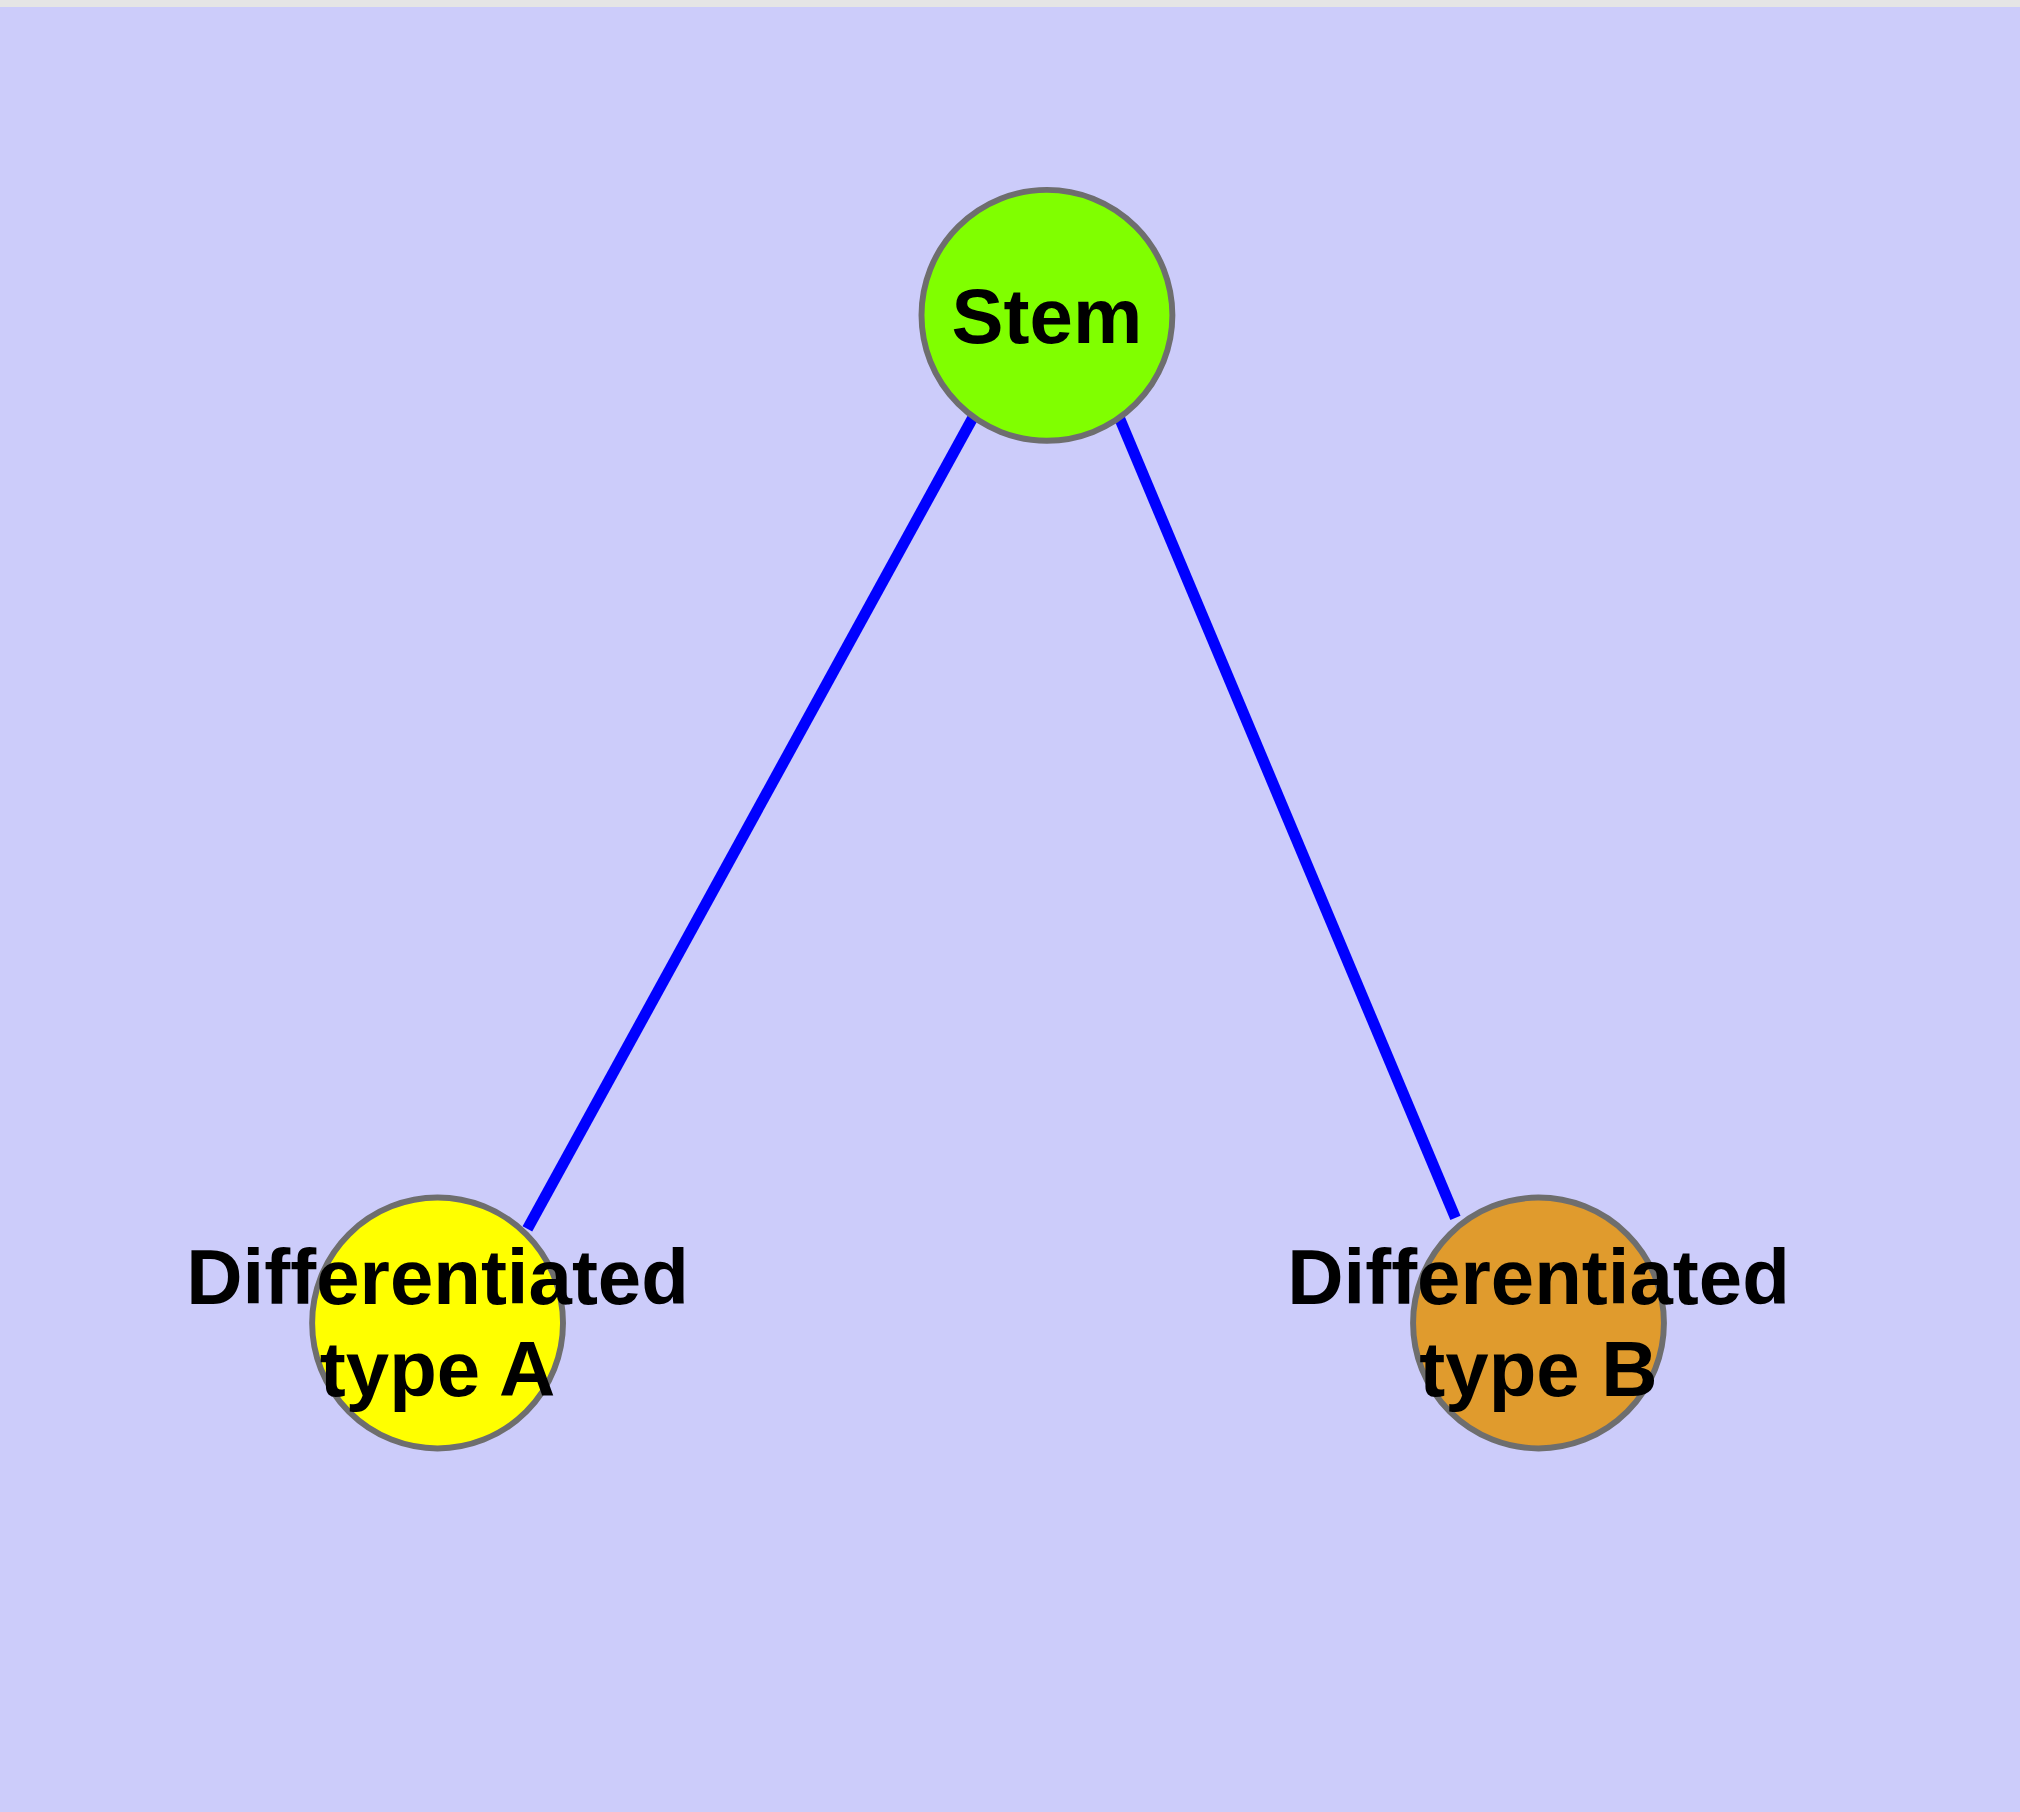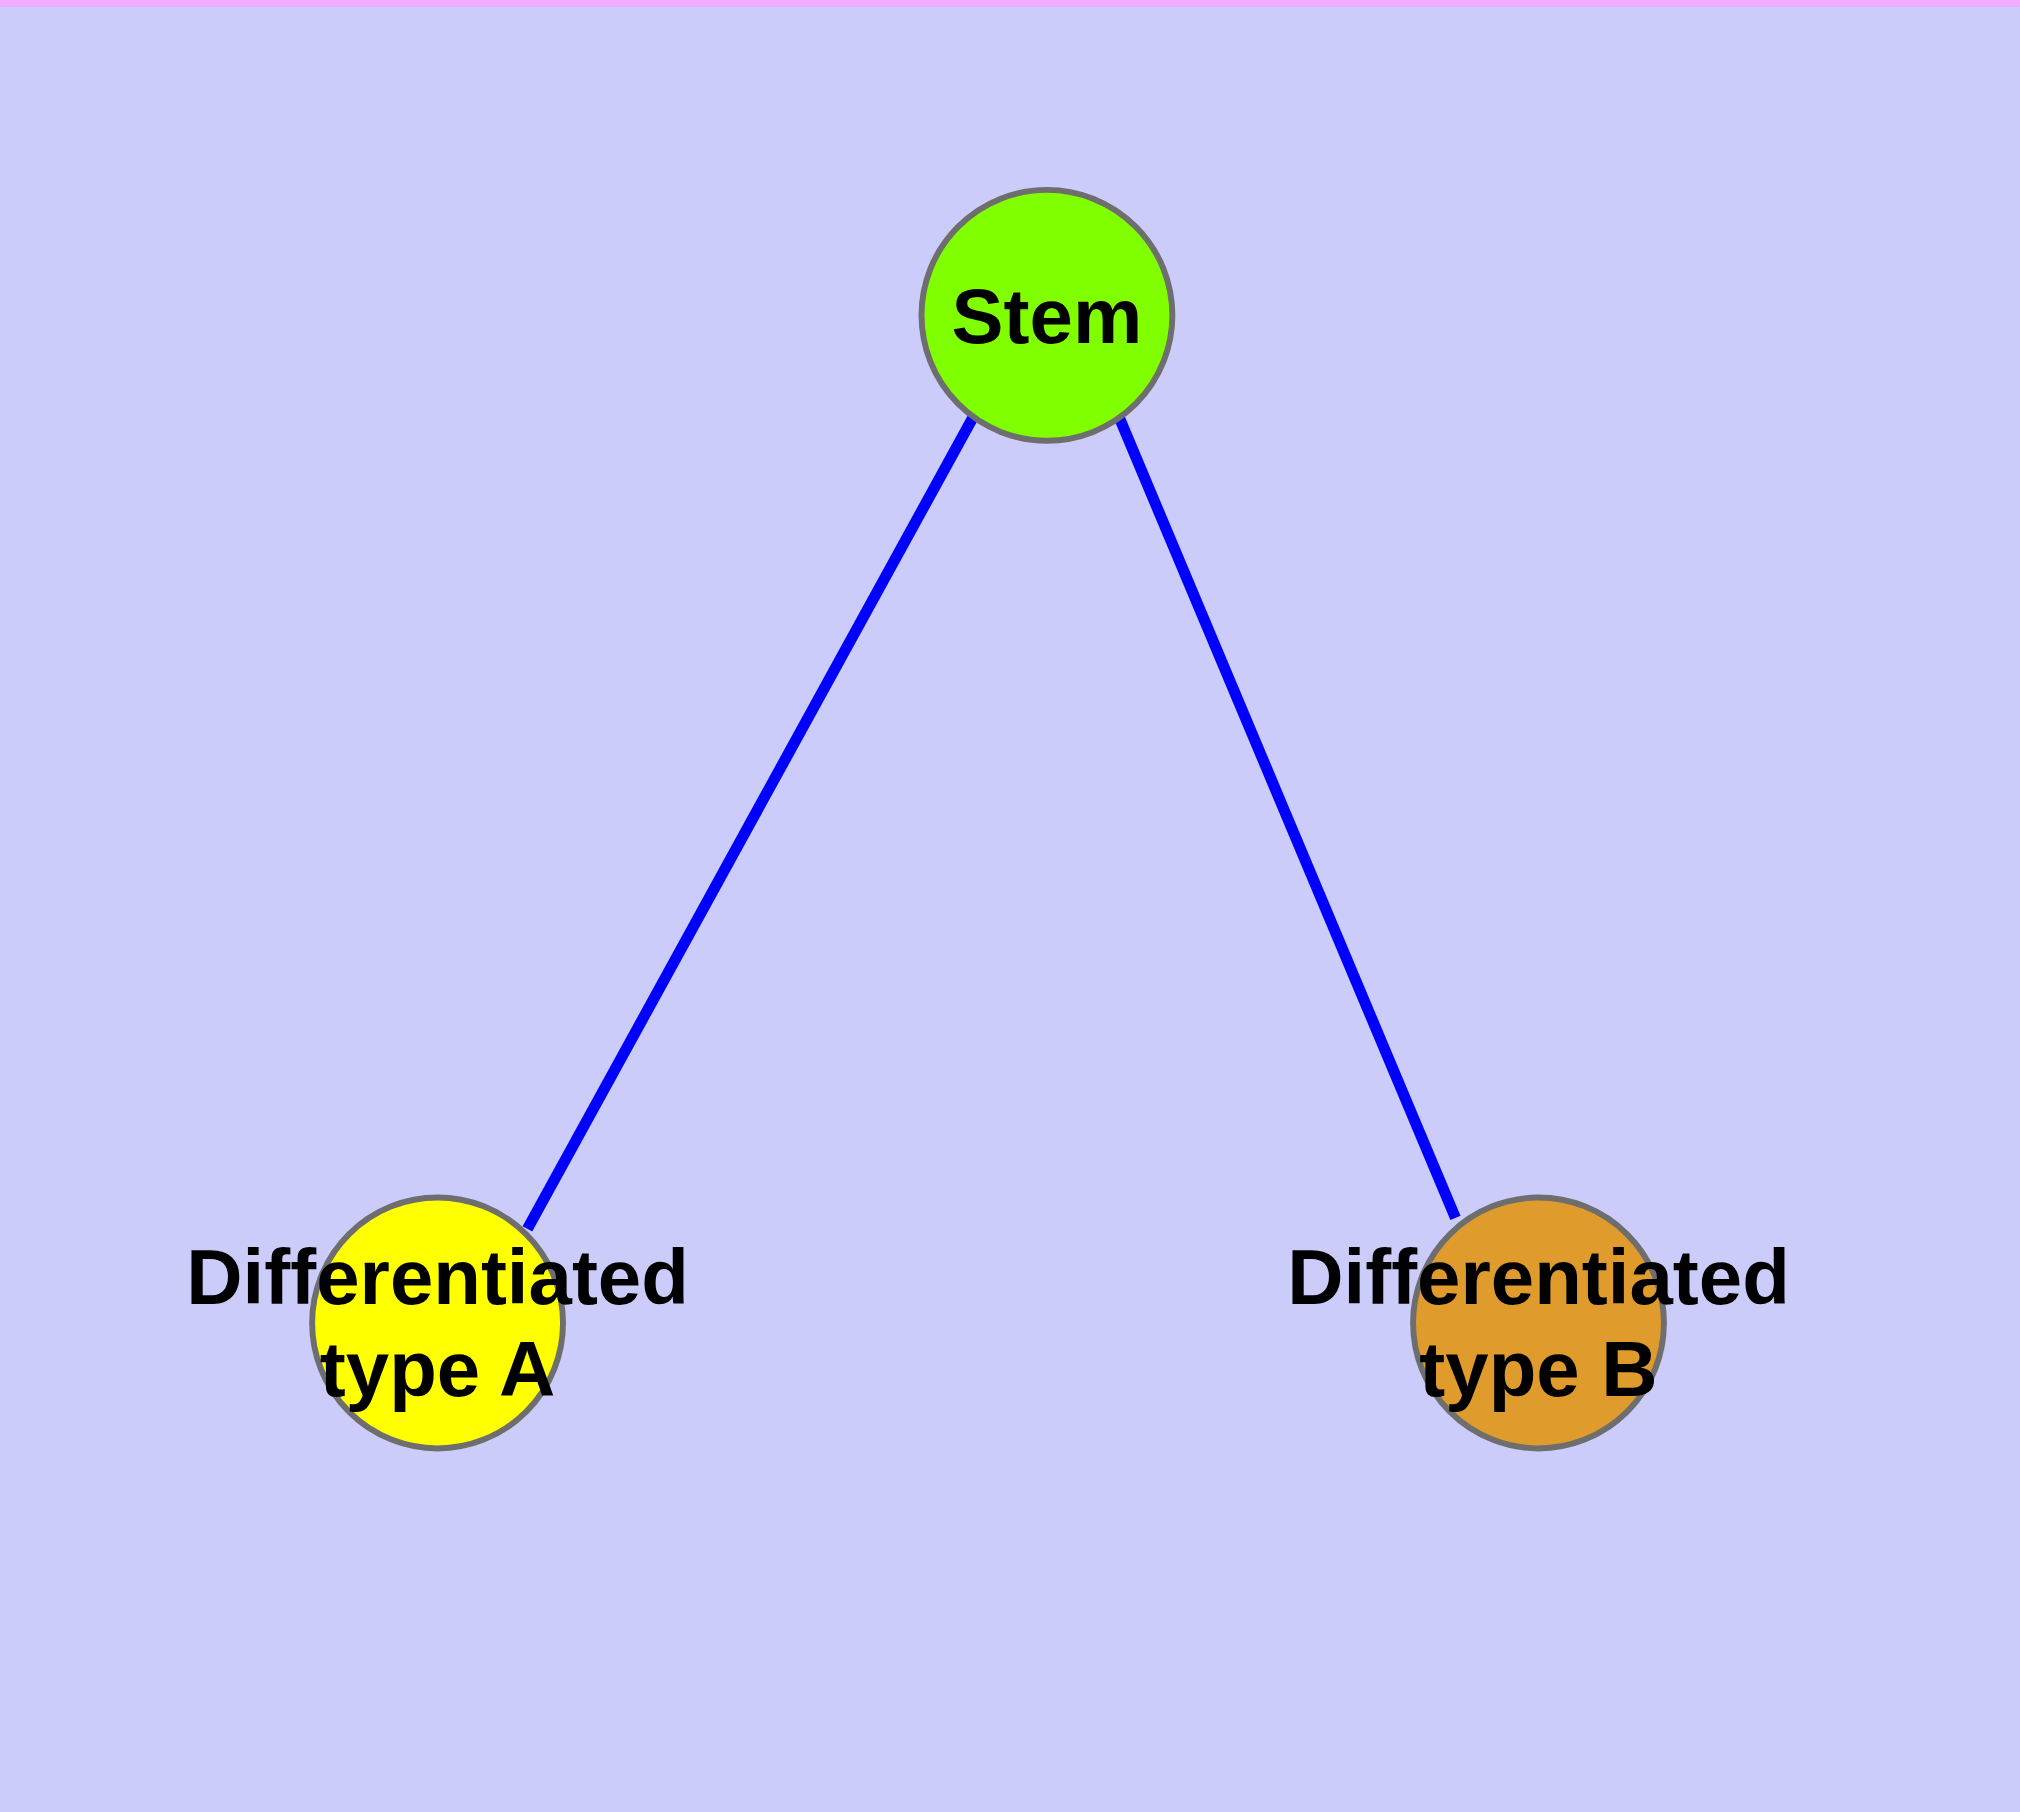--- a/index.html
+++ b/index.html
@@ -6,21 +6,21 @@
   html, body {
     margin: 0;
     padding: 0;
     background: #ffffff;
   }
   #canvas {
     position: relative;
     width: 2021px;
     height: 1812px;
     overflow: hidden;
-    background: #f0abfc;
+    background: #e5e5e5;
     font-family: "Liberation Sans", sans-serif;
   }
   #plot-background {
     position: absolute;
     left: 0;
     top: 6.8px;
     width: 2021px;
     height: 1805px;
     background: #ccccfa;
   }

